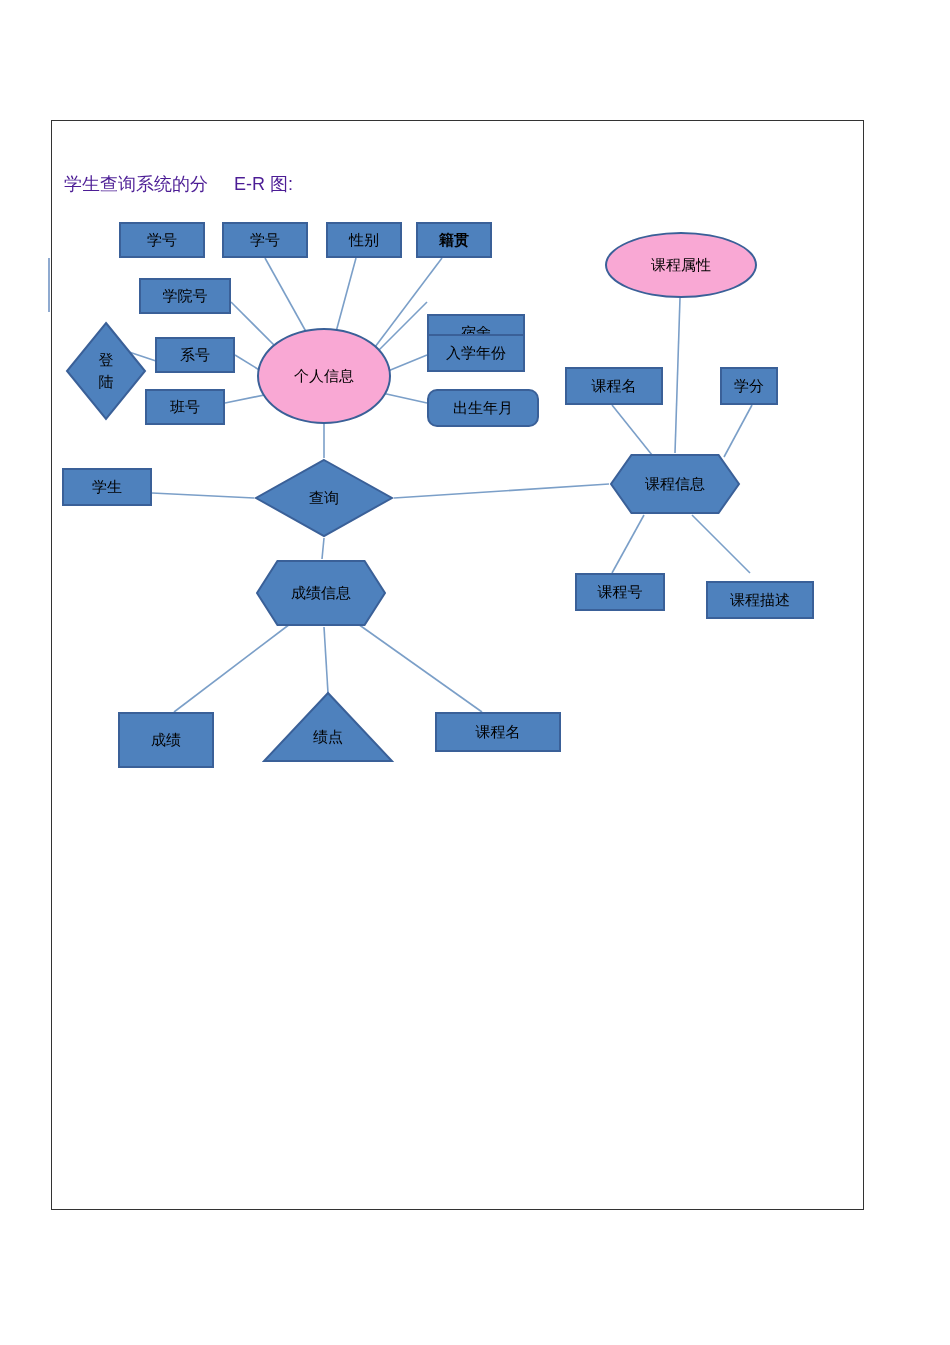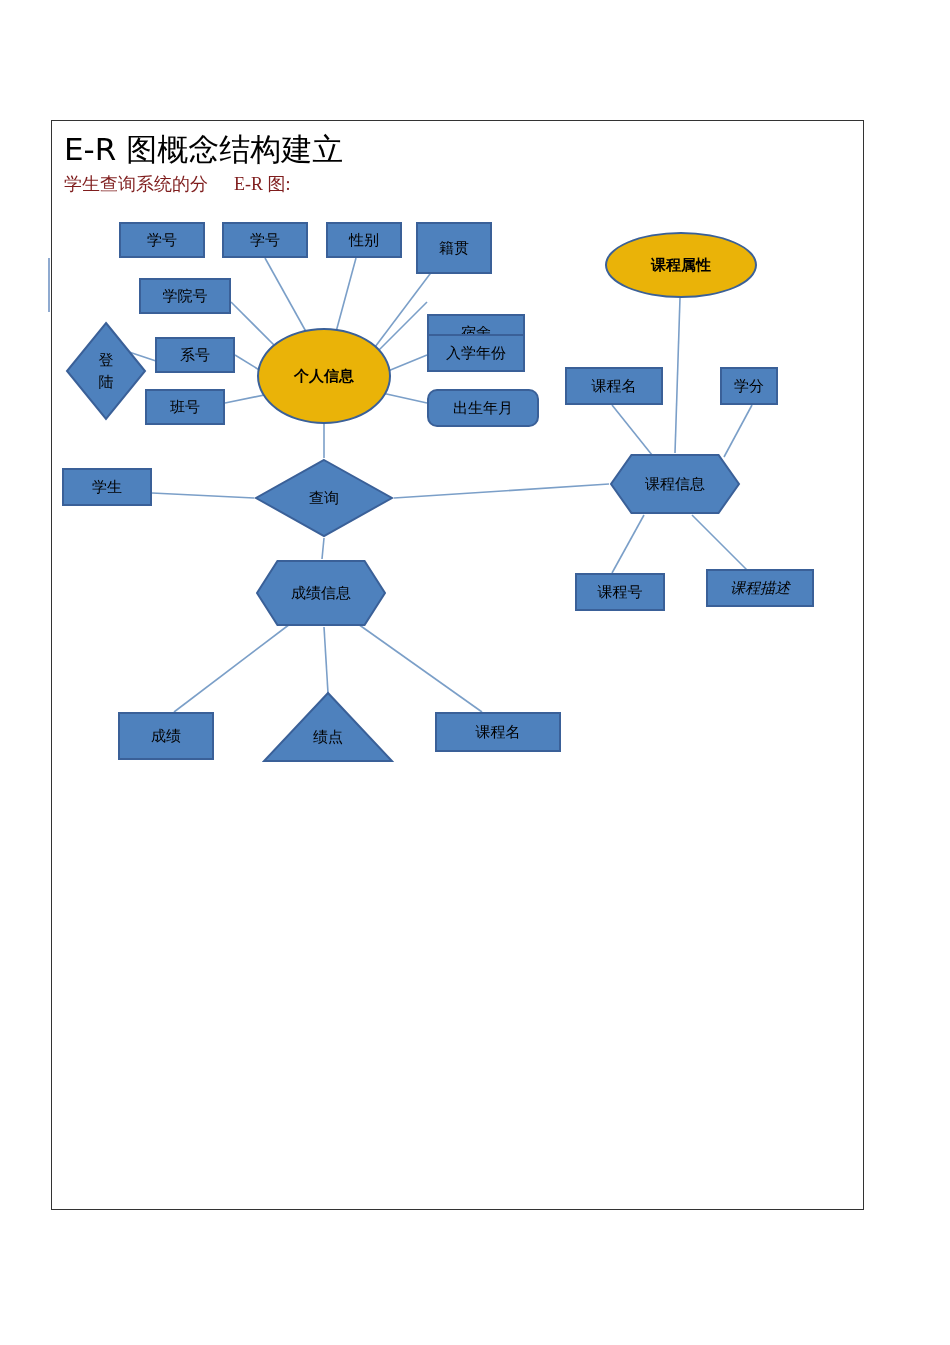--- a/index.html
+++ b/index.html
@@ -40,23 +40,23 @@
     color: #000000;
     letter-spacing: 0px;
     white-space: nowrap;
     font-family: "DejaVu Sans", "Liberation Sans", sans-serif;
   }
   .subtitle {
     position: absolute;
     left: 12px;
     top: 51px;
     font-size: 18px;
-    color: #7f1d1d;
+    color: #4c1d95;
     white-space: nowrap;
-    font-family: Liberation Serif, serif;
+    font-family: Liberation Sans, sans-serif;
   }
   .subtitle .gap { display: inline-block; width: 26px; }
 
   #canvas {
     position: absolute;
     left: 0;
     top: 0;
     width: 813px;
     height: 1090px;
   }
@@ -79,40 +79,38 @@
     line-height: 1.25;
     text-align: center;
     box-sizing: border-box;
     z-index: 5;
   }
   .rect {
     background: #4E81BD;
     border: 2px solid #3A6098;
   }
   .ellipse {
-    background: #eab308;
+    background: #f9a8d4;
     border: 2px solid #3A6098;
     border-radius: 50%;
-    font-weight: bold;
   }
   .diamond-wrap, .hex-wrap, .tri-wrap {
     background: transparent;
     border: none;
   }
   .shape-svg { position: absolute; left: 0; top: 0; width: 100%; height: 100%; z-index: -1; }
   .node .lbl { position: relative; z-index: 2; }
 </style>
 </head>
 <body>
 
 <div id="stray-mark"></div>
 
 <div id="page">
 
-  <div class="title">E-R 图概念结构建立</div>
 
   <div class="subtitle">
     <span>学生查询系统的分</span><span class="gap"></span><span>E-R 图:</span>
   </div>
 
   <div id="canvas">
     <svg id="edges" viewBox="0 0 813 1090">
         <line x1="213" y1="137" x2="262" y2="225" stroke="#7B9FC8" stroke-width="1.6"></line>
         <line x1="304" y1="137" x2="281" y2="222" stroke="#7B9FC8" stroke-width="1.6"></line>
         <line x1="390" y1="137" x2="320" y2="230" stroke="#7B9FC8" stroke-width="1.6"></line>
@@ -139,21 +137,21 @@
     <div id="nodes">
         <div class="node rect" style="left: 67px; top: 101px; width: 86px; height: 36px;">
           <span class="lbl">学号</span>
         </div>
         <div class="node rect" style="left: 170px; top: 101px; width: 86px; height: 36px;">
           <span class="lbl">学号</span>
         </div>
         <div class="node rect" style="left: 274px; top: 101px; width: 76px; height: 36px;">
           <span class="lbl">性别</span>
         </div>
-        <div class="node rect" style="left: 364px; top: 101px; width: 76px; height: 52px;">
+        <div class="node rect" style="left: 364px; top: 101px; width: 76px; height: 36px; font-weight: bold;">
           <span class="lbl">籍贯</span>
         </div>
         <div class="node rect" style="left: 87px; top: 157px; width: 92px; height: 36px;">
           <span class="lbl">学院号</span>
         </div>
         <div class="node rect" style="left: 375px; top: 157px; width: 98px; height: 38px; margin-top: 36px;">
           <span class="lbl">宿舍</span>
         </div>
         <div class="node rect" style="left: 103px; top: 216px; width: 80px; height: 36px;">
           <span class="lbl">系号</span>
@@ -184,21 +182,21 @@
             <polygon points="70,2 138,40 70,78 2,40" fill="#4E81BD" stroke="#3A6098" stroke-width="2"></polygon>
           </svg>
           <span class="lbl">查询</span>
         </div>
         <div class="node hex-wrap" style="left: 203px; top: 438px; width: 132px; height: 68px;">
           <svg class="shape-svg" viewBox="0 0 132 68" preserveAspectRatio="none">
             <polygon points="22.44,2 109.56,2 130,34 109.56,66 22.44,66 2,34" fill="#4E81BD" stroke="#3A6098" stroke-width="2"></polygon>
           </svg>
           <span class="lbl">成绩信息</span>
         </div>
-        <div class="node rect" style="left: 66px; top: 591px; width: 96px; height: 48px; font-family: Liberation Serif, serif;">
+        <div class="node rect" style="left: 66px; top: 591px; width: 96px; height: 56px; font-family: Liberation Serif, serif;">
           <span class="lbl">成绩</span>
         </div>
         <div class="node tri-wrap" style="left: 210px; top: 570px; width: 132px; height: 72px;">
           <svg class="shape-svg" viewBox="0 0 132 72" preserveAspectRatio="none">
             <polygon points="66,2 130,70 2,70" fill="#4E81BD" stroke="#3A6098" stroke-width="2"></polygon>
           </svg>
           <span class="lbl" style="margin-top: 20px;">绩点</span>
         </div>
         <div class="node rect" style="left: 383px; top: 591px; width: 126px; height: 40px;">
           <span class="lbl">课程名</span>
@@ -214,19 +212,19 @@
         </div>
         <div class="node hex-wrap" style="left: 557px; top: 332px; width: 132px; height: 62px;">
           <svg class="shape-svg" viewBox="0 0 132 62" preserveAspectRatio="none">
             <polygon points="22.44,2 109.56,2 130,31 109.56,60 22.44,60 2,31" fill="#4E81BD" stroke="#3A6098" stroke-width="2"></polygon>
           </svg>
           <span class="lbl">课程信息</span>
         </div>
         <div class="node rect" style="left: 523px; top: 452px; width: 90px; height: 38px;">
           <span class="lbl">课程号</span>
         </div>
-        <div class="node rect" style="left: 654px; top: 448px; width: 108px; height: 38px; font-style: italic;">
+        <div class="node rect" style="left: 654px; top: 460px; width: 108px; height: 38px;">
           <span class="lbl">课程描述</span>
         </div>
       </div>
   </div>
 
 </div>
 
 </body></html>

